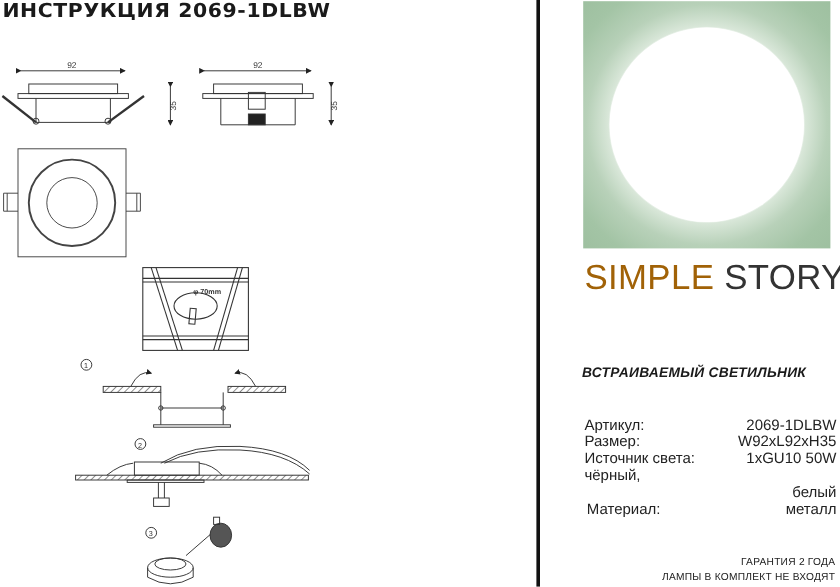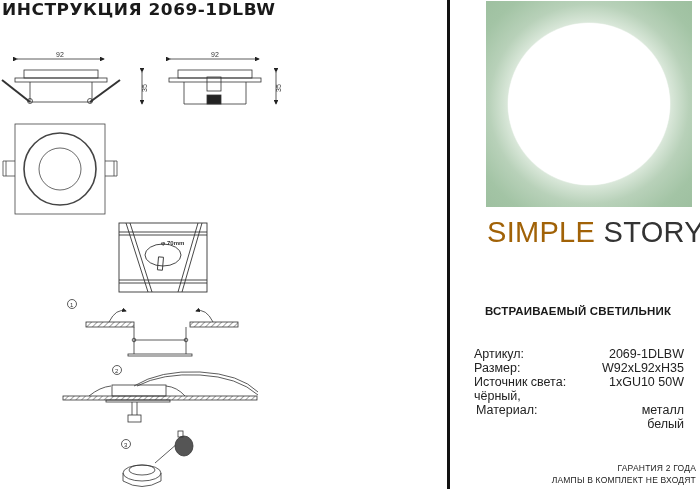--- a/index.html
+++ b/index.html
@@ -6,22 +6,22 @@
     body { width: 700px; height: 489px; position: relative; overflow: hidden; font-family: "Liberation Sans", sans-serif; color: #1a1a1a; }
     .title { position: absolute; left: 2px; top: 0px; font-family: "DejaVu Sans", sans-serif; font-weight: bold; font-size: 17px; letter-spacing: 0.5px; transform: scaleY(0.95); transform-origin: left top; white-space: nowrap; text-align: right; }
     .divider { position: absolute; left: 447px; top: 0; width: 3px; height: 489px; background: #111; }
     svg.draw { position: absolute; left: 0; top: 0; }
     .photo { position: absolute; left: 486px; top: 1px; width: 206px; height: 206px;
       background: radial-gradient(circle at 50% 50%, #ffffff 0, #ffffff 80px, #d9e7d9 82px, #b8d1b9 100px, #a3c4a5 125px, #9dbf9f 150px); }
     .photo .disc { position: absolute; left: 22px; top: 22px; width: 162px; height: 162px; border-radius: 50%; background: #fff; }
     .brand { position: absolute; left: 487px; top: 216px; font-size: 29px; letter-spacing: 0.3px; white-space: nowrap; font-family: "Liberation Sans", sans-serif; }
     .brand .b1 { font-weight: normal; color: #a16207; }
     .brand .b2 { font-weight: normal; color: #333; font-weight: 300; }
-    .subtitle { position: absolute; left: 485px; top: 305px; font-size: 11.5px; font-weight: bold; white-space: nowrap; letter-spacing: 0.2px; }
-    .specs { position: absolute; left: 474px; top: 347px; width: 210px; font-size: 12.5px; line-height: 14px; color: #222; }
+    .subtitle { position: absolute; left: 485px; top: 305px; font-size: 11.5px; font-weight: bold; white-space: nowrap; letter-spacing: 0.2px; font-style: italic; }
+    .specs { position: absolute; left: 487px; top: 347px; width: 210px; font-size: 12.5px; line-height: 14px; color: #222; }
     .spec-row { display: flex; justify-content: space-between; white-space: nowrap; }
     .spec-row.wrap .v { text-align: right; }
     .spec-row.cont { justify-content: flex-end; }
     .spec-row.indent { padding-left: 2px; }
     .footer { position: absolute; left: 486px; top: 462px; width: 210px; text-align: right; font-size: 8.5px; line-height: 12px; color: #222; letter-spacing: 0.2px; }
     .dim-text { font-family: "Liberation Sans", sans-serif; font-size: 7px; fill: #333; }
   </style>
 </head>
 <body>
 
@@ -156,25 +156,25 @@
     <span>Размер:</span>
     <span>W92xL92xH35</span>
   </div>
   <div class="spec-row">
     <span>Источник света:</span>
     <span>1xGU10 50W</span>
   </div>
   <div class="spec-row wrap">
     <span class="v">чёрный,</span>
   </div>
+  <div class="spec-row cont">
+    <span>белый</span>
+  </div>
   <div class="spec-row indent">
     <span>Материал:</span>
     <span>металл</span>
-  </div>
-  <div class="spec-row cont">
-    <span>белый</span>
   </div>
 </div>
 
 <div class="footer">
   <div>ГАРАНТИЯ 2 ГОДА</div>
   <div>ЛАМПЫ В КОМПЛЕКТ НЕ ВХОДЯТ</div>
 </div>
 
 </body></html>

